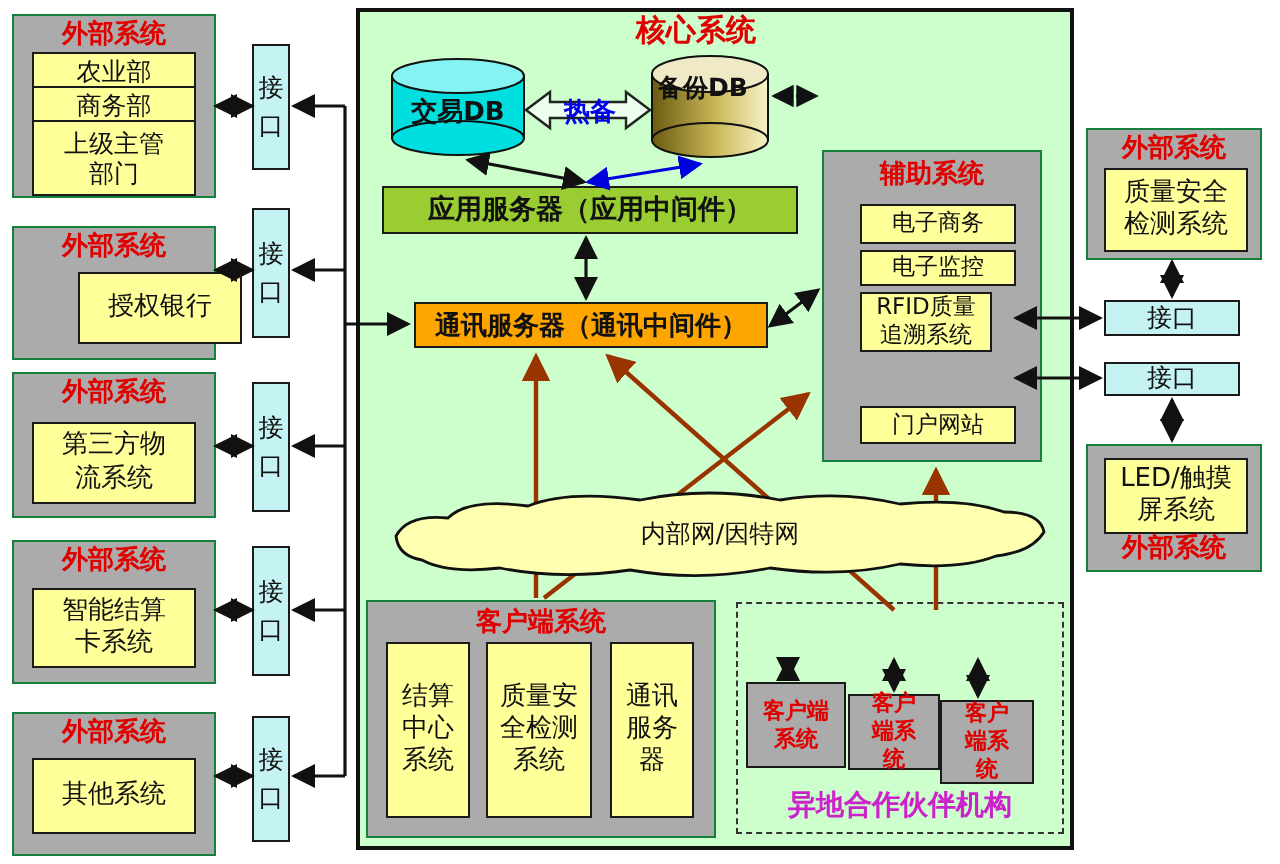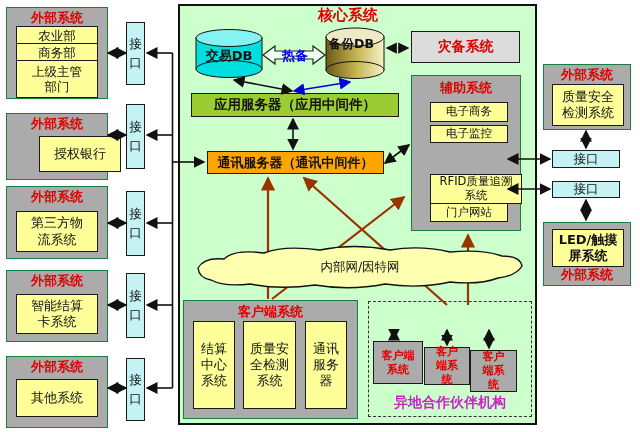--- a/index.html
+++ b/index.html
@@ -66,29 +66,26 @@
 
   <div class="abs iface z1" style="left:126px;top:22px;width:19px;height:63px;">接口</div>
   <div class="abs iface z1" style="left:126px;top:104px;width:19px;height:65px;">接口</div>
   <div class="abs iface z1" style="left:126px;top:191px;width:19px;height:65px;">接口</div>
   <div class="abs iface z1" style="left:126px;top:273px;width:19px;height:65px;">接口</div>
   <div class="abs iface z1" style="left:126px;top:358px;width:19px;height:63px;">接口</div>
 
   <div class="abs bar z1" style="left:191px;top:93px;width:208px;height:24px;background:#9ACD32;">应用服务器（应用中间件）</div>
   <div class="abs bar z1" style="left:207px;top:151px;width:177px;height:23px;background:#FFA500;font-size:13px;">通讯服务器（通讯中间件）</div>
 
-  <div class="abs ltgray z1" style="left:411px;top:31px;width:109px;height:32px;display:flex;align-items:center;justify-content:center;">
-    <span class="rtitle" style="font-size:14px;">灾备系统</span>
-  </div>
 
   <div class="abs graybox z1" style="left:411px;top:75px;width:110px;height:156px;">
     <div class="rtitle" style="margin-top:5px;">辅助系统</div>
     <div class="abs auxitem" style="left:18px;top:26px;width:78px;height:20px;">电子商务</div>
     <div class="abs auxitem" style="left:18px;top:49px;width:78px;height:18px;">电子监控</div>
-    <div class="abs auxitem" style="left:18px;top:70px;width:92px;height:30px;margin-top:28px;">RFID质量追溯系统</div>
+    <div class="abs auxitem" style="left:18px;top:70px;width:66px;height:30px;">RFID质量追溯系统</div>
     <div class="abs auxitem" style="left:18px;top:127px;width:78px;height:19px;text-align:center;">门户网站</div>
   </div>
 
   <div class="abs graybox z1" style="left:183px;top:300px;width:175px;height:119px;">
     <div class="rtitle" style="margin-top:4px;">客户端系统</div>
     <div class="abs ybox" style="left:9px;top:20px;width:42px;height:88px;padding:0 7px;">结算中心系统</div>
     <div class="abs ybox" style="left:59px;top:20px;width:53px;height:88px;padding:0 6px;">质量安全检测系统</div>
     <div class="abs ybox" style="left:121px;top:20px;width:42px;height:88px;padding:0 7px;">通讯服务器</div>
   </div>
 
@@ -98,21 +95,21 @@
   <div class="abs partnerclient z2" style="left:470px;top:350px;width:47px;height:42px;">客户端系统</div>
   <div class="abs overlabel" style="left:375px;top:394px;width:150px;text-align:center;color:#CC22CC;font-weight:bold;font-size:14px;">异地合作伙伴机构</div>
 
   <div class="abs graybox z1" style="left:543px;top:64px;width:88px;height:66px;">
     <div class="rtitle" style="margin-top:3px;">外部系统</div>
     <div class="abs ybox" style="left:8px;top:19px;width:72px;height:42px;padding:0 4px;">质量安全检测系统</div>
   </div>
   <div class="abs iface z1" style="left:552px;top:150px;width:68px;height:18px;">接口</div>
   <div class="abs iface z1" style="left:552px;top:181px;width:68px;height:17px;">接口</div>
   <div class="abs graybox z1" style="left:543px;top:222px;width:88px;height:64px;">
-    <div class="abs ybox" style="left:8px;top:6px;width:72px;height:38px;padding:0 4px;font-weight:bold;">LED/触摸屏系统</div>
+    <div class="abs ybox" style="left:8px;top:6px;width:72px;height:38px;padding:0 4px;">LED/触摸屏系统</div>
     <div class="rtitle abs" style="left:0;right:0;bottom:3px;">外部系统</div>
   </div>
 
   <div class="overlabel" style="left:199px;top:47px;width:60px;text-align:center;font-weight:bold;font-size:13px;">交易DB</div>
   <div class="overlabel" style="left:329px;top:36px;width:52px;text-align:left;font-weight:bold;font-size:12.5px;">备份DB</div>
   <div class="overlabel" style="left:276px;top:47px;width:38px;text-align:center;font-weight:bold;font-size:13px;color:#0000EE;">热备</div>
   <div class="overlabel" style="left:300px;top:259px;width:120px;text-align:center;font-size:12.5px;">内部网/因特网</div>
 
   <svg class="svgo" width="640" height="432" viewBox="0 0 640 432">
     <defs>

